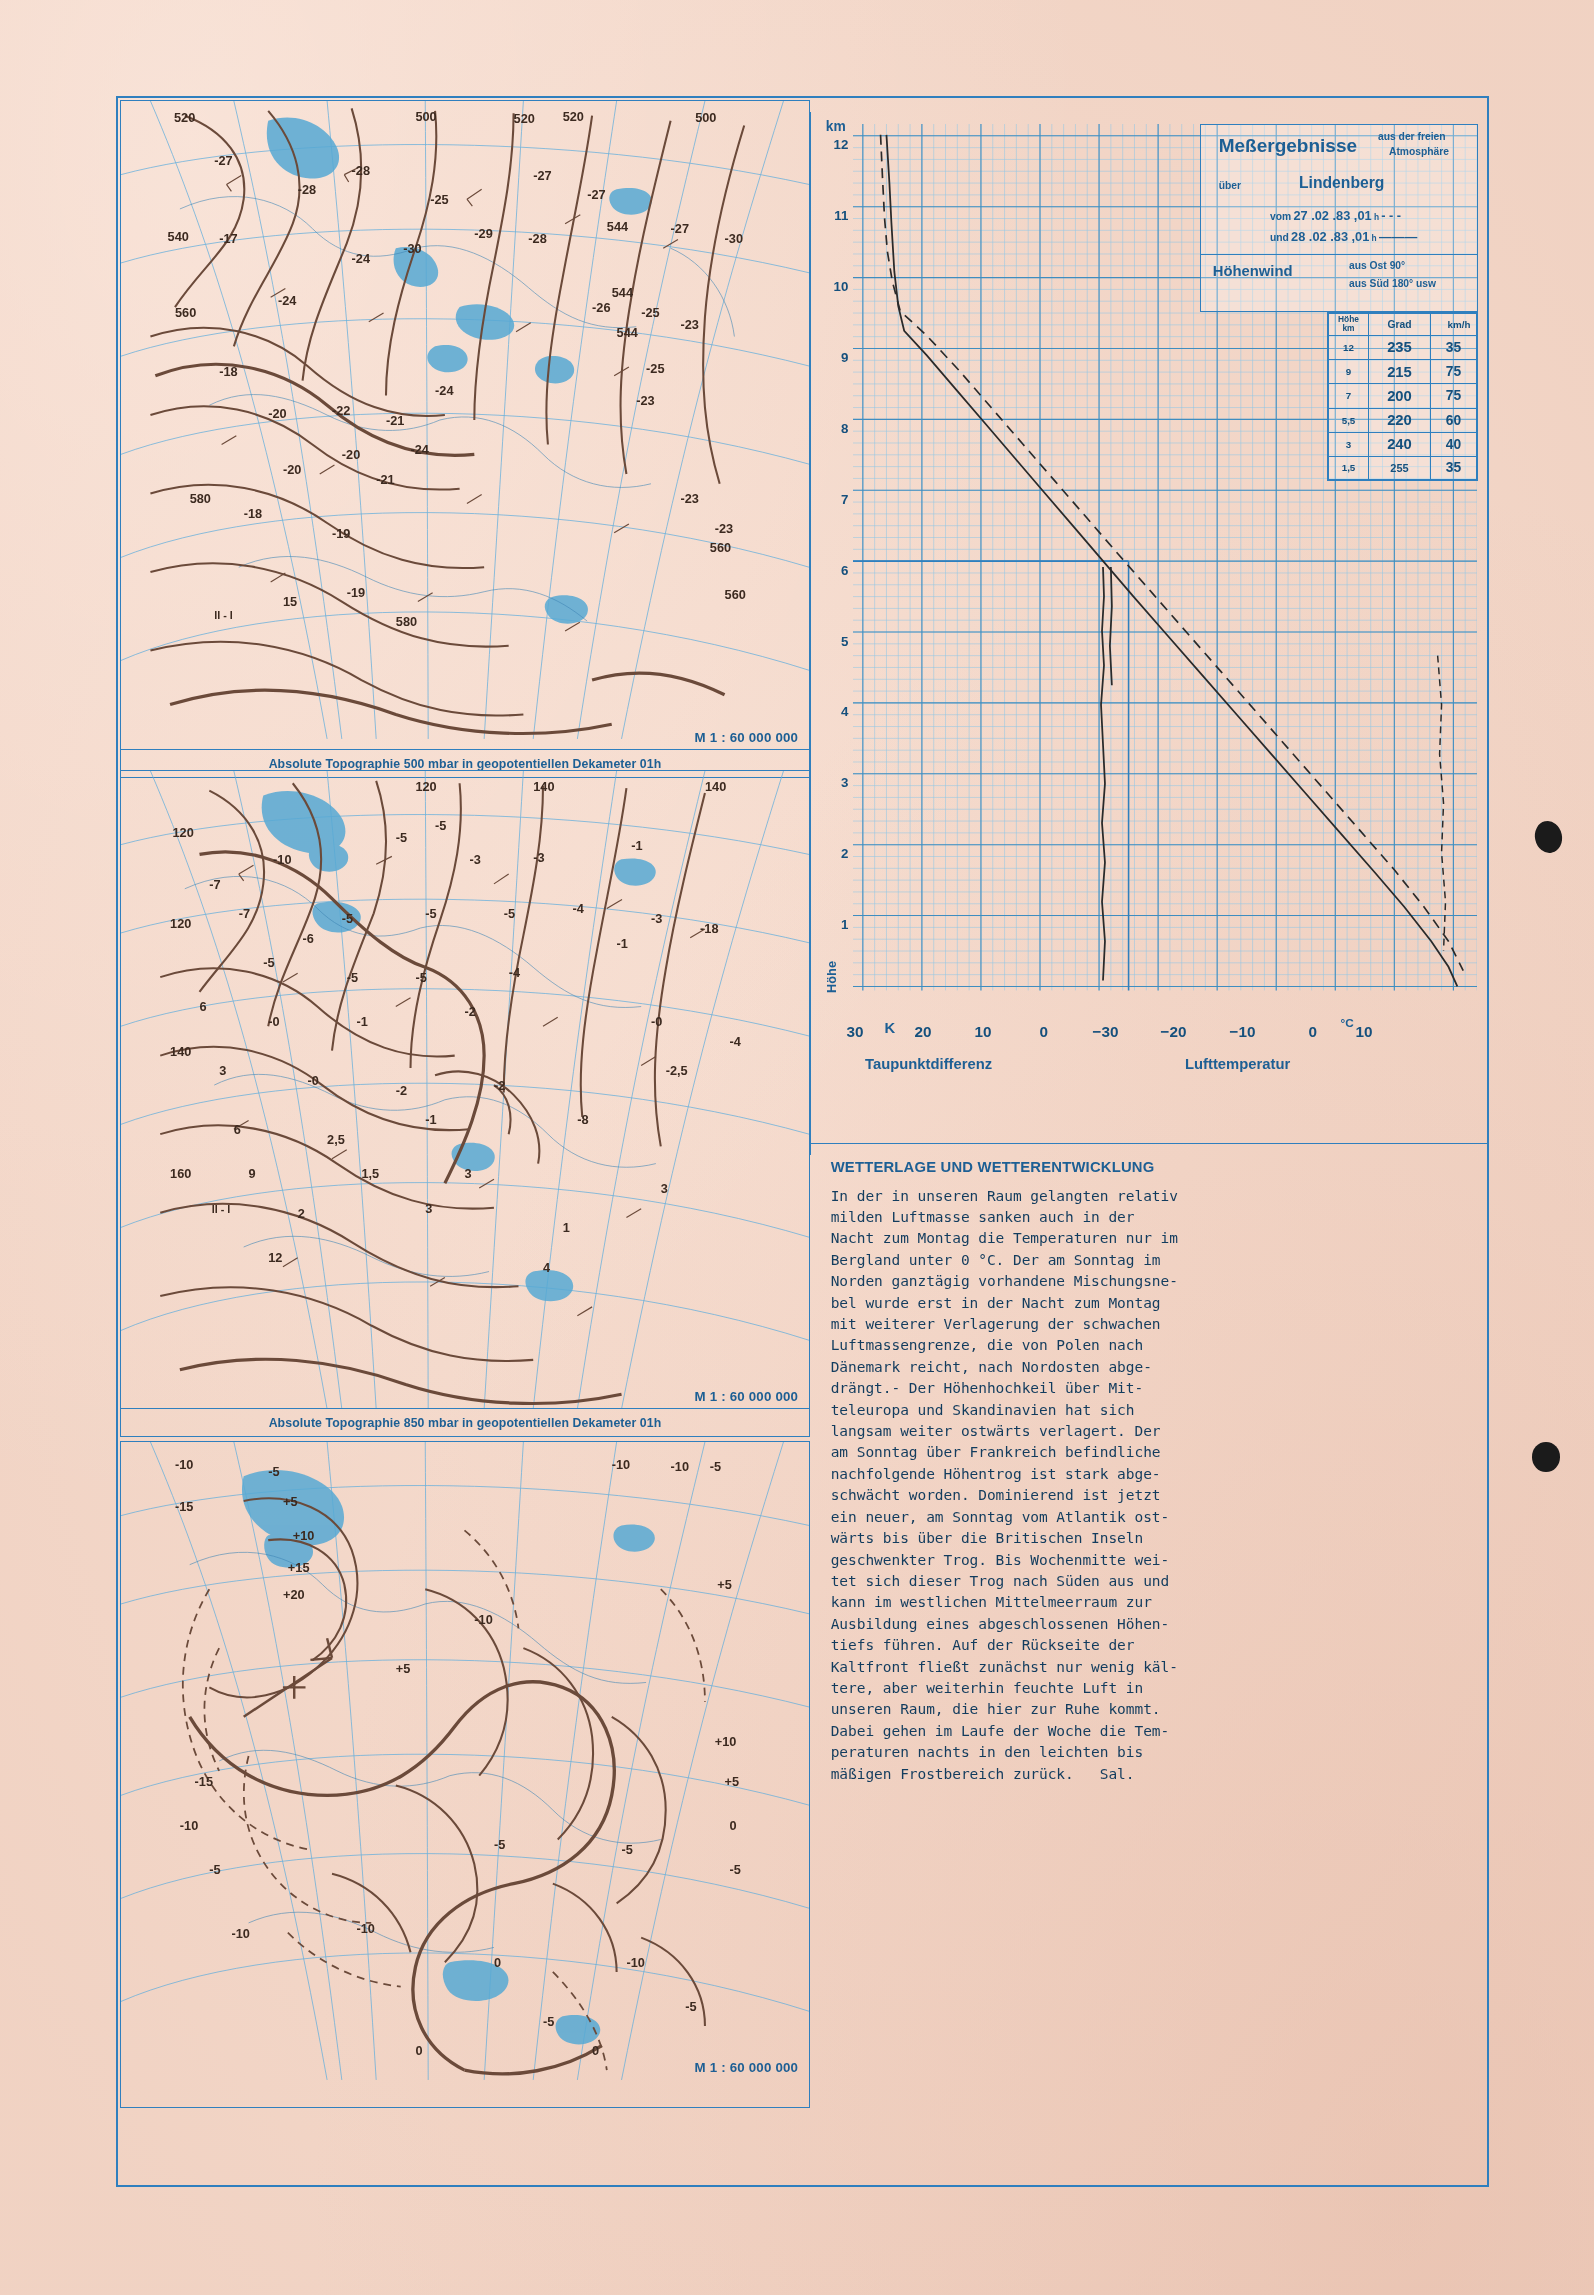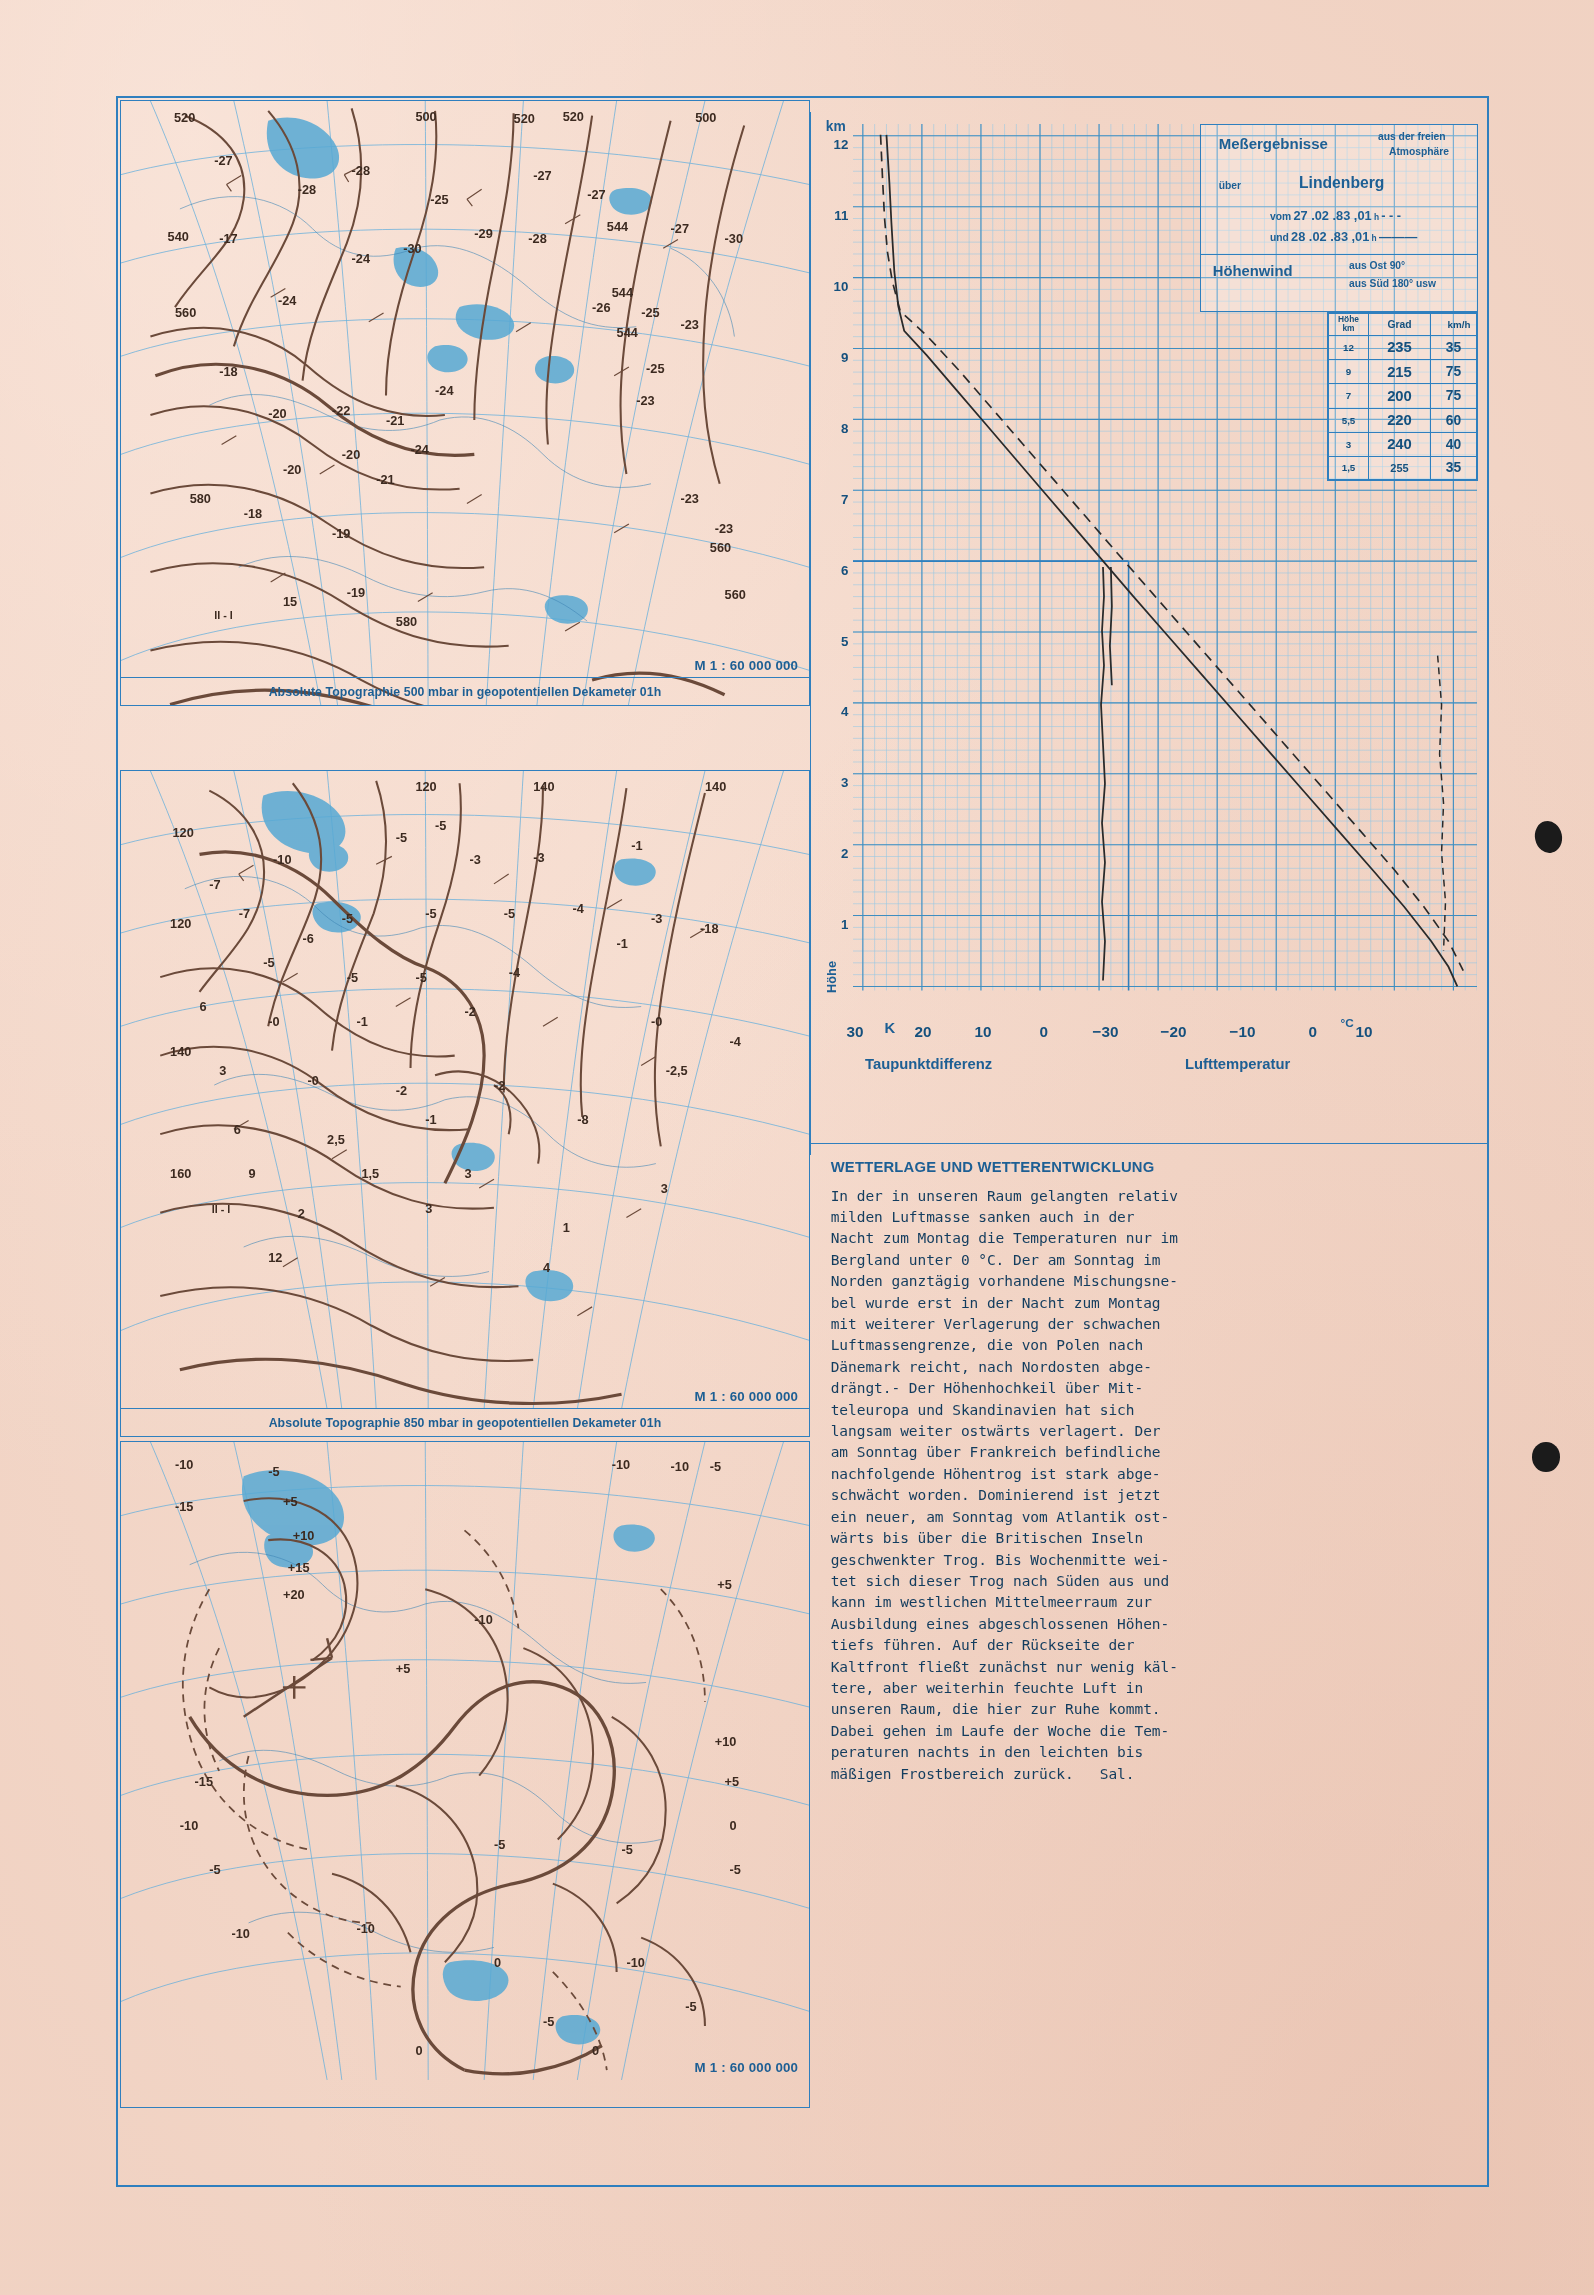--- a/index.html
+++ b/index.html
@@ -75,21 +75,21 @@
 </style>
 </head>
 <body>
 
 <div class="paper-tint"></div>
 <div class="blot b1"></div>
 <div class="blot b3"></div>
 
 <div class="sheet">
 
-  <div class="panel" style="left:2px;top:2px;width:690px;height:606px;text-align:center;">
+  <div class="panel" style="left:2px;top:2px;width:690px;height:678px;text-align:center;">
     <svg class="map-canvas" viewBox="0 0 1402 1356" preserveAspectRatio="none">
       <defs>
         <clipPath id="clip500">
             <rect x="0" y="0" width="1402" height="1302"></rect>
           </clipPath>
       </defs>
       <g clip-path="url(#clip500)">
 
         <g stroke="#63aedd" stroke-width="1.6" fill="none" opacity=".95">
           <path d="M60,0 C180,280 300,640 420,1300"></path>
@@ -538,21 +538,21 @@
       <div class="ttick" style="right:2px;top:428px;">6</div>
       <div class="ttick" style="right:2px;top:499px;">5</div>
       <div class="ttick" style="right:2px;top:569px;">4</div>
       <div class="ttick" style="right:2px;top:640px;">3</div>
       <div class="ttick" style="right:2px;top:711px;">2</div>
       <div class="ttick" style="right:2px;top:782px;">1</div>
     </div>
     <div class="axis-lab vrot" style="left:12.8px;top:881px;font-size:12.8px;">Höhe</div>
 
     <div class="legendbox" style="left:389px;top:11.8px;width:278px;height:188px;background:rgba(255,255,255,0.28);">
-      <div class="legend-title" style="position:absolute;left:17.7px;top:9.8px;font-size:15px;">Meßergebnisse</div>
+      <div class="legend-title" style="position:absolute;left:17.7px;top:9.8px;font-size:19px;">Meßergebnisse</div>
       <div class="legend-title small" style="position:absolute;left:177px;top:5.9px;">aus der freien</div>
       <div class="legend-title small" style="position:absolute;left:188px;top:21.7px;">Atmosphäre</div>
       <div class="legend-title small" style="position:absolute;left:17.7px;top:55px;">über</div>
       <div class="legend-title" style="position:absolute;left:98px;top:49px;font-size:15.7px;">Lindenberg</div>
       <div style="position:absolute;left:69px;top:83px;">
         <span class="legend-title small">vom</span>
         <span class="legend-title" style="font-size:12.8px;">27 .02 .83 ,01</span>
         <span class="legend-title tiny">h</span>
         <span class="legend-title" style="font-size:12.8px;">- - -</span>
       </div>

